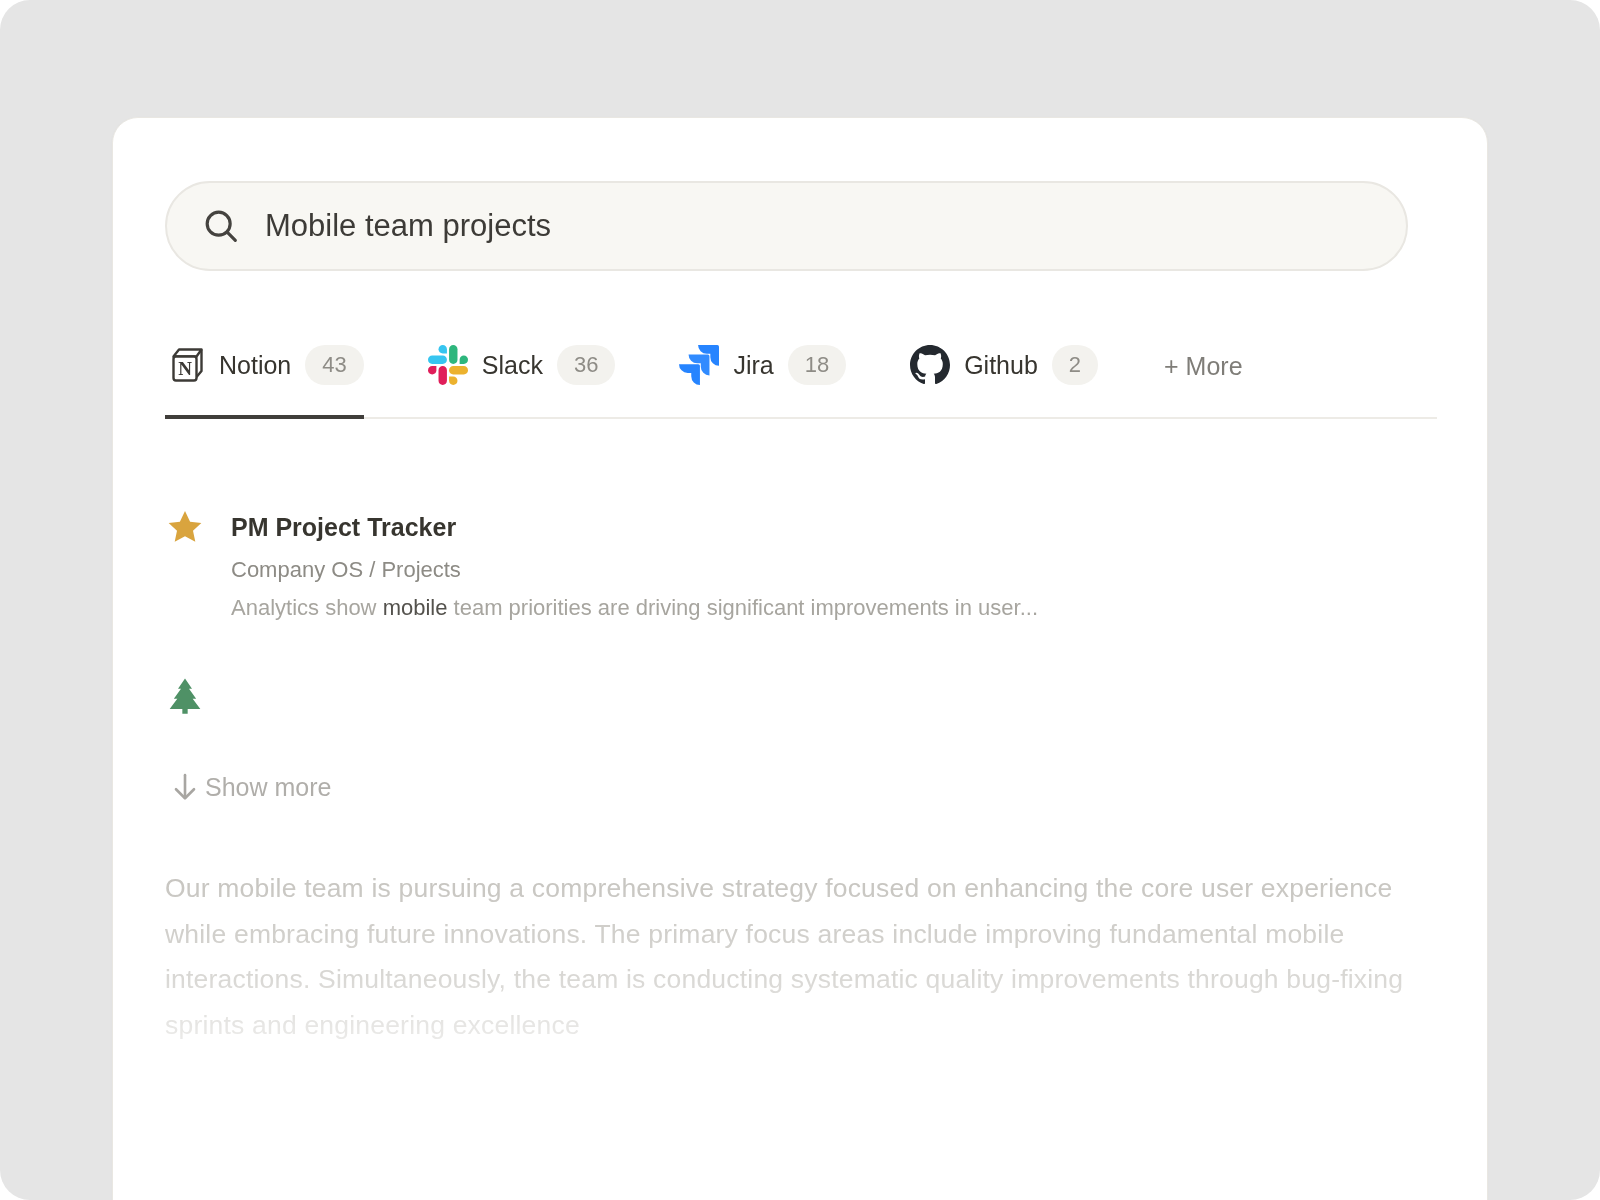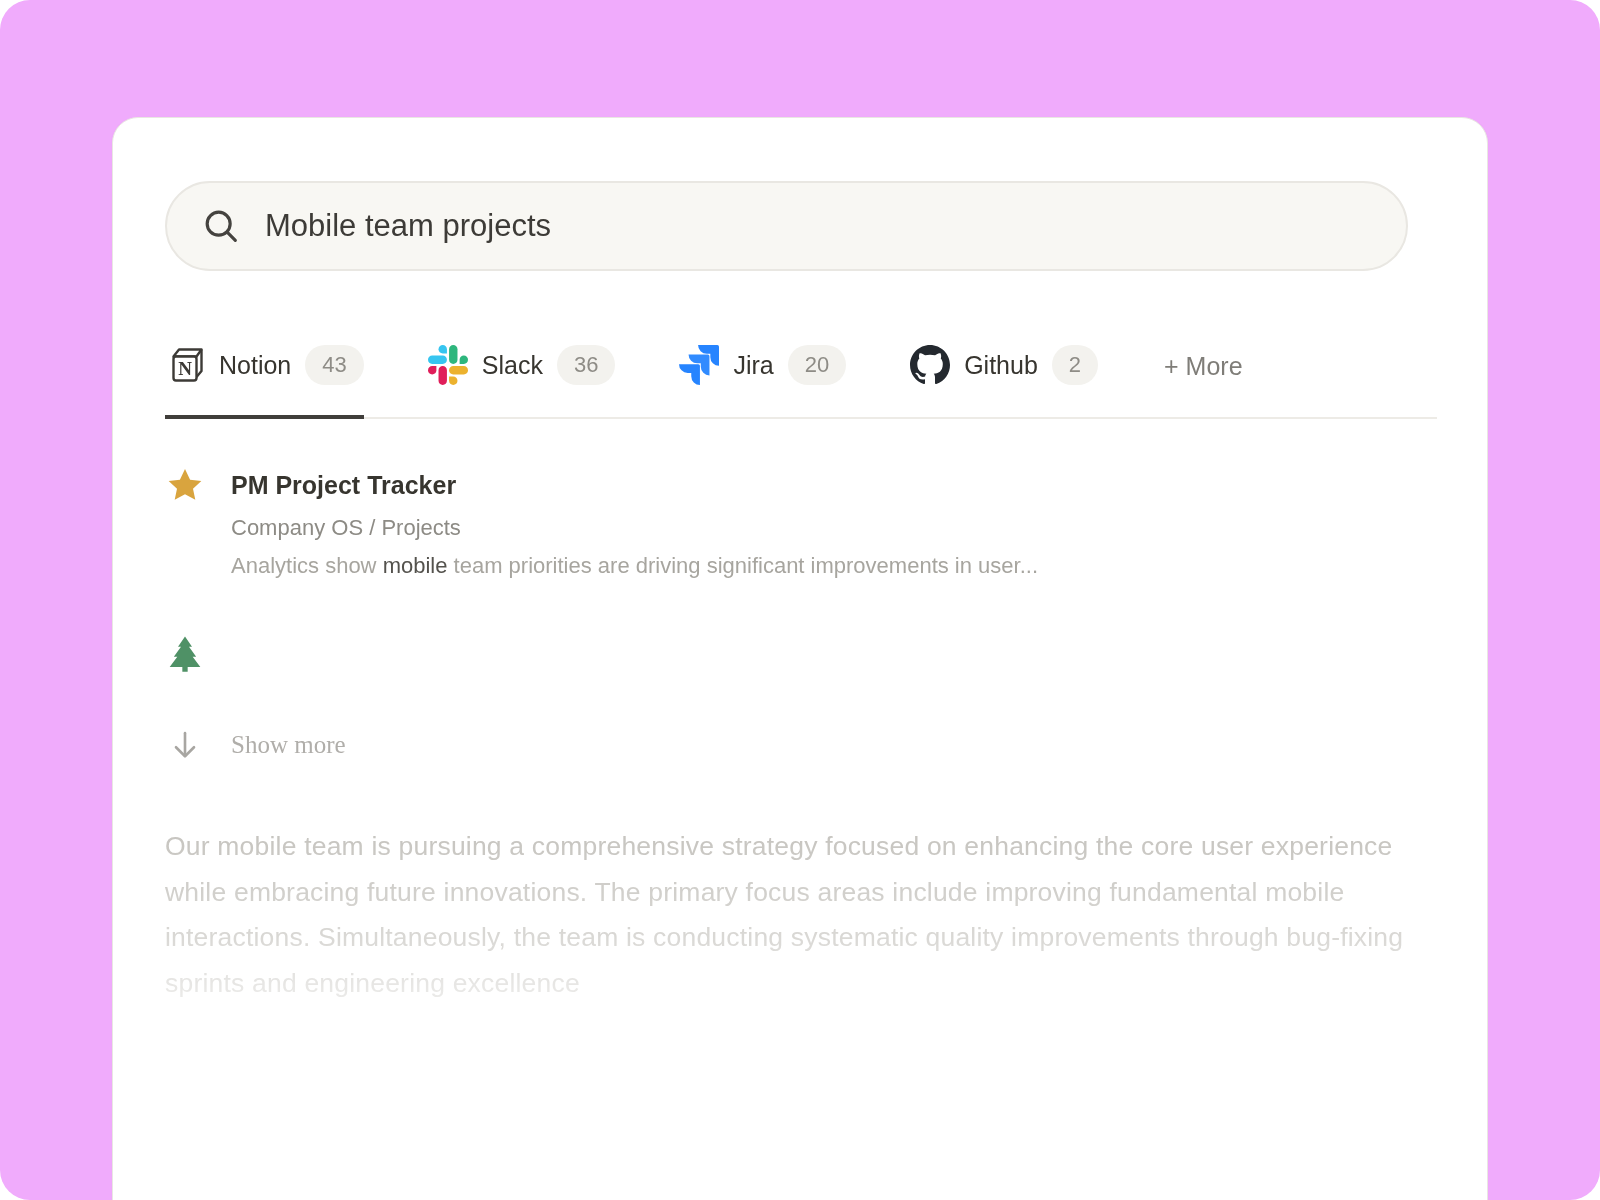--- a/index.html
+++ b/index.html
@@ -5,21 +5,21 @@
   * { box-sizing: border-box; }
   html, body { margin: 0; padding: 0; background: #ffffff; }
   body {
     width: 1600px; height: 1200px;
     font-family: "Liberation Sans", "DejaVu Sans", sans-serif;
     overflow: hidden;
   }
   .page {
     position: relative;
     width: 1600px; height: 1200px;
-    background: #f0abfc;
+    background: #e5e5e5;
     border-radius: 30px;
     overflow: hidden;
   }
   .card {
     position: absolute;
     left: 112px; top: 117px;
     width: 1376px; height: 1120px;
     background: #ffffff;
     border: 1px solid #e9e7e2;
     border-radius: 26px;
@@ -64,29 +64,29 @@
     background: #f3f2ee; border-radius: 999px;
     padding: 7px 17px;
     font-size: 22px; color: #8e8c86;
   }
   .tab-more {
     font-size: 25px; color: #7f7d78;
     padding: 7px 0 30px 2px;
     cursor: pointer; white-space: nowrap; text-align: right;
   }
   
-  .results { margin-top: 48px; }
+  .results { margin-top: 90px; }
   .result { display: flex; gap: 26px; margin-bottom: 54px; cursor: pointer; }
   .result-icon { width: 40px; height: 40px; flex: none; margin-top: -1px; }
   .result-title { font-size: 25px; font-weight: 700; color: #37352f; line-height: 36px; }
   .result-breadcrumb { margin-top: 10px; font-size: 22px; color: #8d8b85; line-height: 30px; }
   .result-snippet { margin-top: 8px; font-size: 22px; color: #a7a59f; line-height: 30px; }
   .result-snippet .hl { color: #54524d; font-weight: 400; }
   
-  .show-more { display: flex; align-items: center; gap: 26px; cursor: pointer; font-family: Liberation Serif, serif; }
+  .show-more { display: flex; align-items: center; cursor: pointer; }
   .show-more .icon-wrap { width: 40px; height: 34px; flex: none; display: flex; justify-content: center; }
   .show-more-label { font-size: 25px; color: #b0aeaa; }
   
   .preview {
     position: relative;
     margin-top: 62px;
     width: 1242px;
     height: 250px;
     overflow: hidden;
   }
@@ -155,21 +155,21 @@
 
       <div class="tab">
         <span class="tab-icon">
           <svg width="40" height="40" viewBox="0 0 24 24">
             <path fill="#2684FF" d="M23.01 0H11.44a5.22 5.22 0 0 0 5.22 5.22h2.13v2.06a5.22 5.22 0 0 0 5.21 5.21V1a1 1 0 0 0-.99-1z"></path>
             <path fill="#318BFF" d="M17.29 5.76H5.72a5.22 5.22 0 0 0 5.22 5.21h2.13v2.07a5.22 5.22 0 0 0 5.21 5.21V6.76a1 1 0 0 0-.99-1z"></path>
             <path fill="#2684FF" d="M11.57 11.51H0a5.22 5.22 0 0 0 5.22 5.22h2.13v2.06A5.22 5.22 0 0 0 12.56 24V12.51a1 1 0 0 0-.99-1z"></path>
           </svg>
         </span>
         <span class="tab-label">Jira</span>
-        <span class="tab-badge">20</span>
+        <span class="tab-badge">18</span>
       </div>
 
       <div class="tab">
         <span class="tab-icon">
           <svg width="40" height="40" viewBox="0 0 16 16">
             <path fill="#24292F" d="M8 0C3.58 0 0 3.58 0 8c0 3.54 2.29 6.53 5.47 7.59.4.07.55-.17.55-.38 0-.19-.01-.82-.01-1.49-2.01.37-2.53-.49-2.69-.94-.09-.23-.48-.94-.82-1.13-.28-.15-.68-.52-.01-.53.63-.01 1.08.58 1.23.82.72 1.21 1.87.87 2.33.66.07-.52.28-.87.51-1.07-1.78-.2-3.64-.89-3.64-3.95 0-.87.31-1.59.82-2.15-.08-.2-.36-1.02.08-2.12 0 0 .67-.21 2.2.82.64-.18 1.32-.27 2-.27s1.36.09 2 .27c1.53-1.04 2.2-.82 2.2-.82.44 1.1.16 1.92.08 2.12.51.56.82 1.27.82 2.15 0 3.07-1.87 3.75-3.65 3.95.29.25.54.73.54 1.48 0 1.07-.01 1.93-.01 2.2 0 .21.15.46.55.38A8.01 8.01 0 0 0 16 8c0-4.42-3.58-8-8-8z"></path>
           </svg>
         </span>
         <span class="tab-label">Github</span>
         <span class="tab-badge">2</span>

